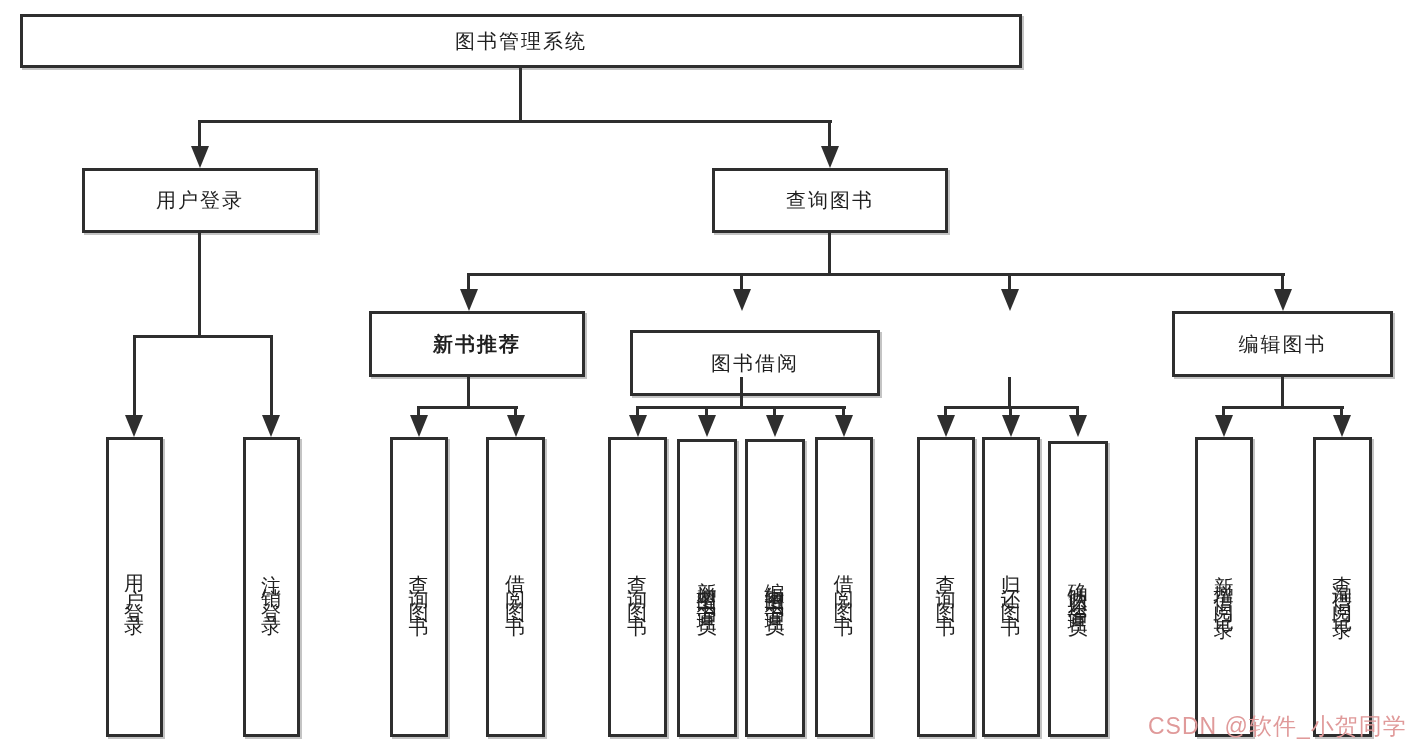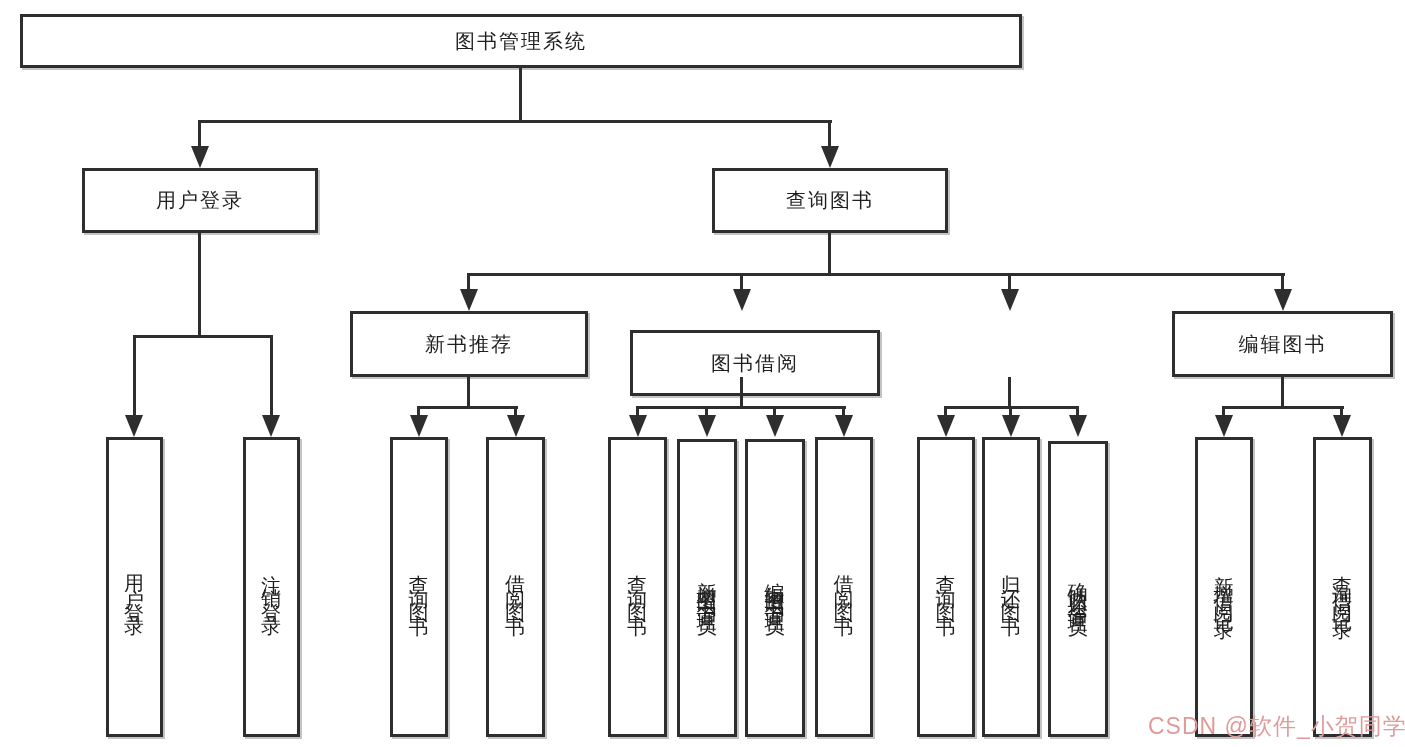--- a/index.html
+++ b/index.html
@@ -68,21 +68,21 @@
   <div class="hl" style="left:467px;top:273px;width:818px;"></div>
   <div class="vl" style="left:467px;top:273px;height:18px;"></div>
   <div class="ar" style="left:460px;top:289px;"></div>
   <div class="vl" style="left:740px;top:273px;height:18px;"></div>
   <div class="ar" style="left:733px;top:289px;"></div>
   <div class="vl" style="left:1008px;top:273px;height:18px;"></div>
   <div class="ar" style="left:1001px;top:289px;"></div>
   <div class="vl" style="left:1281px;top:273px;height:18px;"></div>
   <div class="ar" style="left:1274px;top:289px;"></div>
 
-  <div class="bx" style="left:350px;top:311px;width:238px;height:66px;">
+  <div class="bx" style="left:369px;top:311px;width:216px;height:66px;font-weight:bold;">
     <span class="hlabel">新书推荐</span>
   </div>
   <div class="bx" style="left:630px;top:330px;width:250px;height:66px;">
     <span class="hlabel">图书借阅</span>
   </div>
   <div class="bx" style="left:1172px;top:311px;width:221px;height:66px;">
     <span class="hlabel">编辑图书</span>
   </div>
 
   <div class="vl" style="left:467px;top:377px;height:29px;"></div>

